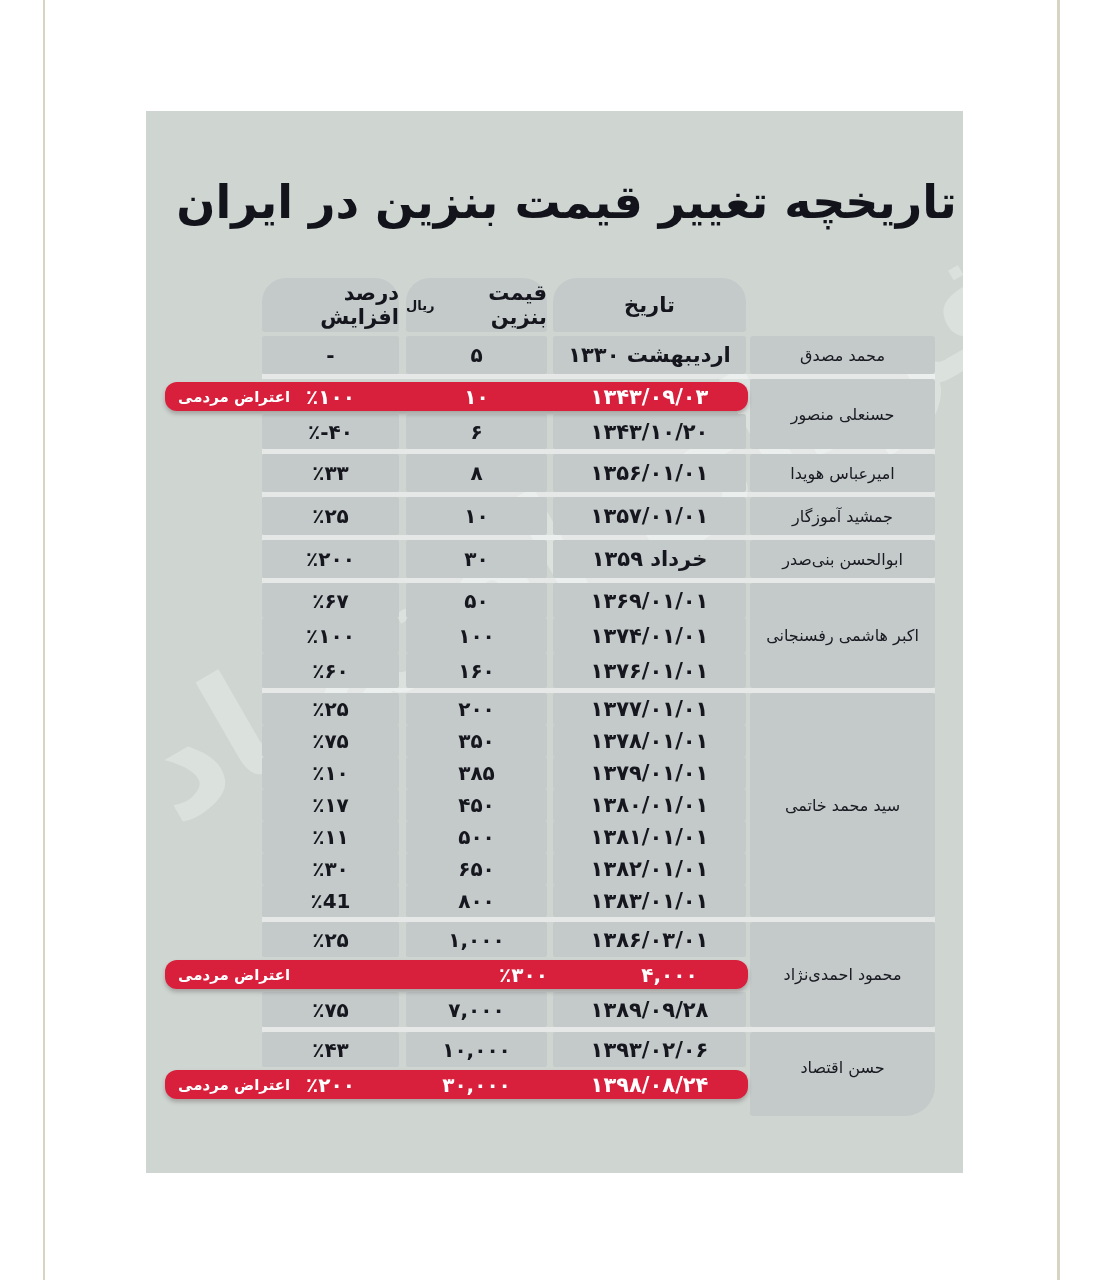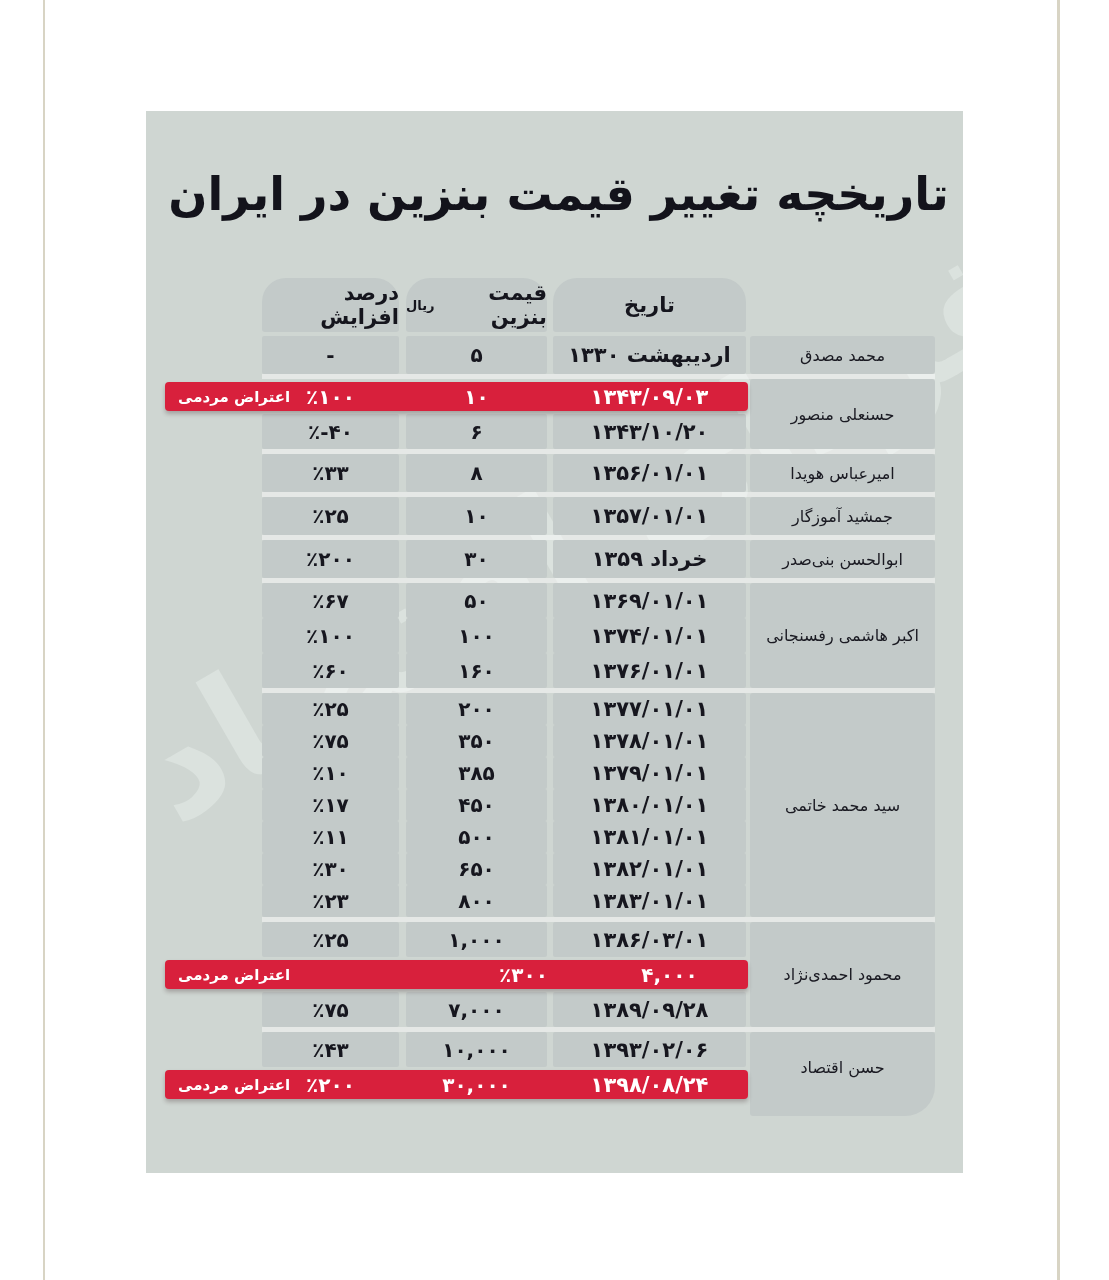--- a/index.html
+++ b/index.html
@@ -14,21 +14,21 @@
     position:absolute;left:146px;top:111px;width:817px;height:1062px;
     background:#cfd6d2;overflow:hidden;
   }
   .watermark{
     position:absolute;top:330px;left:-60px;width:940px;
     font-size:150px;font-weight:bold;letter-spacing:6px;line-height:1.4;
     color:#dfe6e2;opacity:.8;text-align:center;
     transform:rotate(-30deg);pointer-events:none;white-space:nowrap;
   }
   .title{
-    position:absolute;top:52px;left:0;width:100%;margin:4px;
+    position:absolute;top:52px;left:0;width:100%;margin:12px;
     text-align:center;font-size:46px;font-weight:800;color:#13131b;
   }
   .tbl{position:absolute;top:167px;right:28px;width:673px;direction:rtl;}
   .hdr{display:flex;margin-bottom:4px;}
   .name-spacer{width:185px;margin-left:4px;}
   .pill{
     background:#c3cac9;height:54px;display:flex;align-items:center;justify-content:center;
     font-size:21px;font-weight:bold;color:#15151d;border-radius:24px 24px 3px 3px;
   }
   .pill-date{width:193px;}
@@ -55,21 +55,21 @@
   .cell{
     background:#c3cac9;height:100%;display:flex;align-items:center;justify-content:center;
     font-weight:bold;color:#16161e;border-radius:2px;box-sizing:border-box;
   }
   .cell-date{width:193px;font-size:21px;}
   .cell-price{width:141px;margin-right:6px;margin-left:7px;font-size:20px;direction:ltr;}
   .cell-pct{width:137px;font-size:20px;direction:ltr;}
   .row.protest .cell{background:transparent;color:#ffffff;position:relative;z-index:2;}
   .band{
     position:absolute;top:3px;bottom:3px;right:-2px;left:-97px;
-    background:#d8203c;border-radius:4px;z-index:1;
+    background:#d8203c;border-radius:12px;z-index:1;
     box-shadow:0 3px 4px rgba(40,10,15,0.25);
     display:flex;align-items:center;justify-content:flex-start;
     padding-left:13px;box-sizing:border-box;direction:ltr;
   }
   .protest-label{color:#ffffff;font-size:15px;font-weight:bold;white-space:nowrap;}
 </style>
 </head>
 <body>
 
 <div class="page">
@@ -202,21 +202,21 @@
                 <div class="cell cell-pct">٪۱۱</div>
               </div>
               <div class="row">
                 <div class="cell cell-date">۱۳۸۲/۰۱/۰۱</div>
                 <div class="cell cell-price">۶۵۰</div>
                 <div class="cell cell-pct">٪۳۰</div>
               </div>
               <div class="row">
                 <div class="cell cell-date">۱۳۸۳/۰۱/۰۱</div>
                 <div class="cell cell-price">۸۰۰</div>
-                <div class="cell cell-pct">٪۲۳</div>
+                <div class="cell cell-pct">٪41</div>
               </div>
             </div>
           </div>
           <div class="block rows3">
             <div class="name-cell">محمود احمدی‌نژاد</div>
             <div class="rows">
               <div class="row">
                 <div class="cell cell-date">۱۳۸۶/۰۳/۰۱</div>
                 <div class="cell cell-price">۱,۰۰۰</div>
                 <div class="cell cell-pct">٪۲۵</div>

